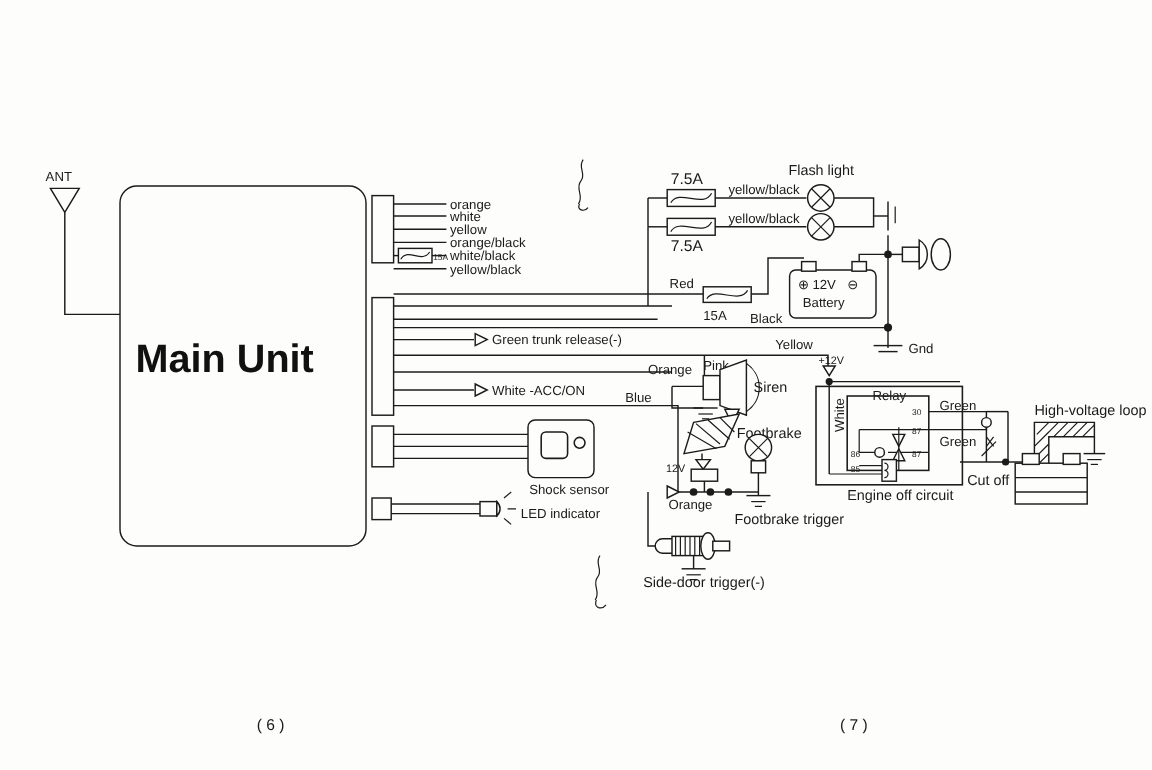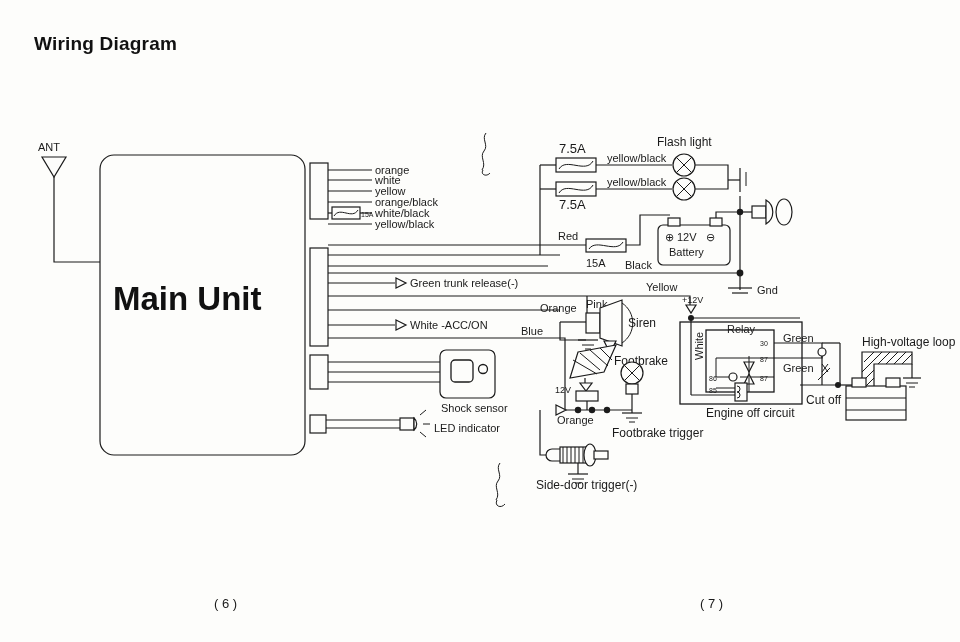--- a/index.html
+++ b/index.html
@@ -30,21 +30,20 @@
   .txt-lg{font-family:"Liberation Sans",sans-serif;font-size:13px;fill:#1a1a1a;}
   .mainunit-label{font-family:"Liberation Sans",sans-serif;font-size:33px;font-weight:bold;fill:#111;}
   .pagenum{font-family:"Liberation Sans",sans-serif;font-size:13px;fill:#333;}
   .hatch-bg{fill:none;stroke:#1b1b1b;stroke-width:1.2;}
 </style>
 </head>
 <body>
 
 <div id="page">
 
-  <div id="page-title">Wiring Diagram</div>
 
   <svg class="diagram" viewBox="0 0 960 642">
 
     <g>
       <text class="txt" x="38" y="151">ANT</text>
       <polygon points="42,157 66,157 54,177" class="fillw"></polygon>
       <path class="ln" d="M54,177 L54,262 L100,262"></path>
     </g>
 
     <g>

